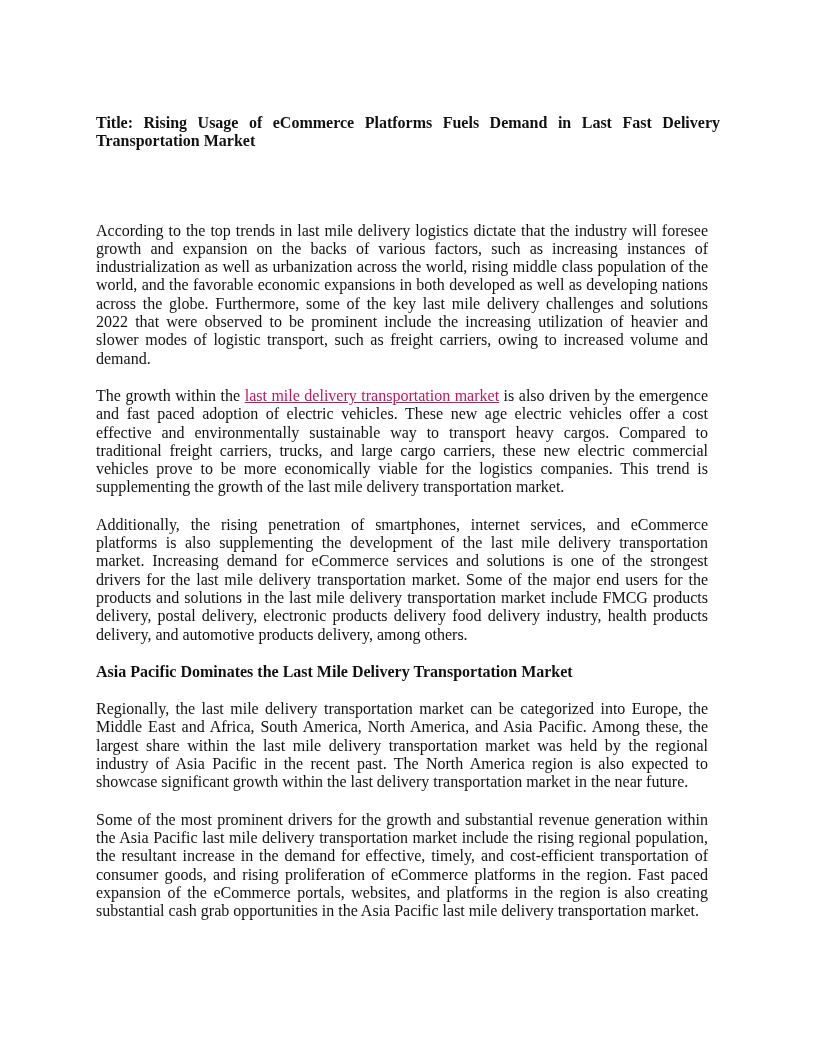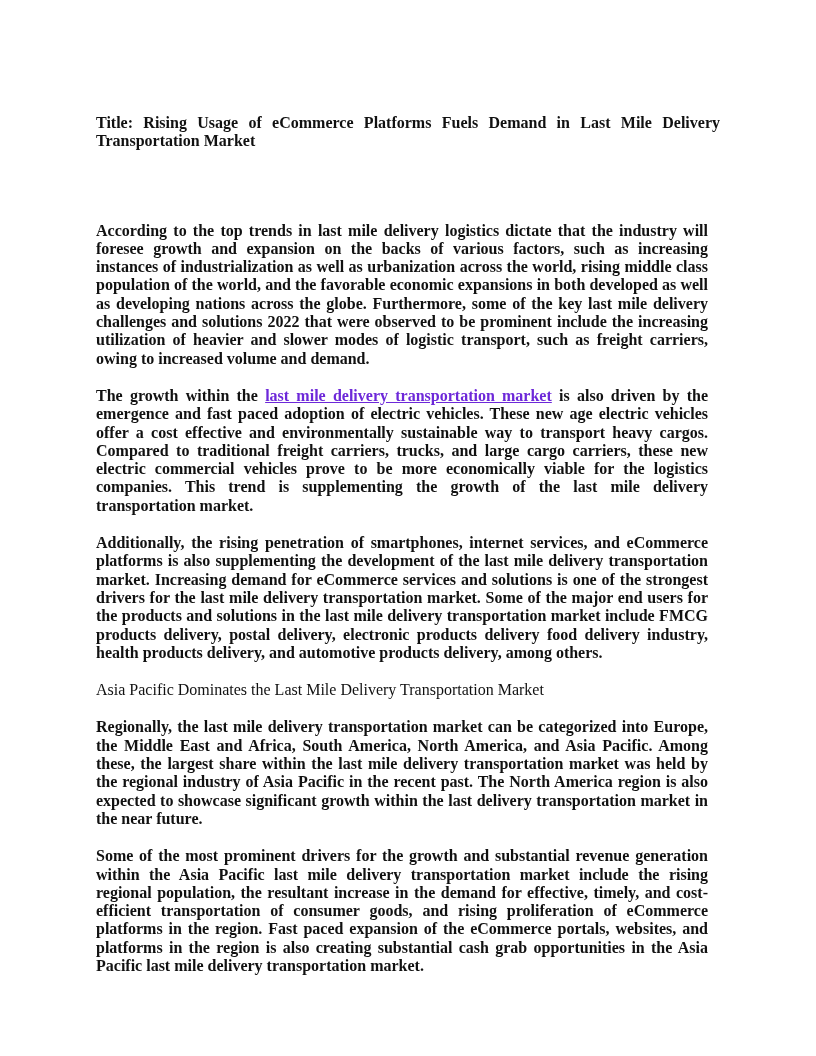--- a/index.html
+++ b/index.html
@@ -13,35 +13,35 @@
     font-size: 16px;
     line-height: 18.3px;
     color: #111111;
   }
   .title {
     font-weight: bold;
     text-align: justify;
     text-align-last: left;
     margin: 0 0 71px 0;
   }
-  p { margin: 0 12px 19px 0; text-align: justify; font-weight: bold; }
+  p { margin: 0 12px 19px 0; text-align: justify; }
   h2 {
     font-size: 16px;
-    font-weight: normal;
+    font-weight: bold;
     margin: 0 0 19px 0;
     line-height: 18.3px;
   }
   h2.justify { text-align: justify; }
-  a.link { color: #6d28d9; text-decoration: underline; }
+  a.link { color: #be185d; text-decoration: underline; }
 </style>
 </head>
 <body>
 
 <div class="page">
-  <div class="title">Title: Rising Usage of eCommerce Platforms Fuels Demand in Last Mile Delivery Transportation Market</div>
+  <div class="title">Title: Rising Usage of eCommerce Platforms Fuels Demand in Last Fast Delivery Transportation Market</div>
 
   <p>According to the top trends in last mile delivery logistics dictate that the industry will foresee growth and expansion on the backs of various factors, such as increasing instances of industrialization as well as urbanization across the world, rising middle class population of the world, and the favorable economic expansions in both developed as well as developing nations across the globe. Furthermore, some of the key last mile delivery challenges and solutions 2022 that were observed to be prominent include the increasing utilization of heavier and slower modes of logistic transport, such as freight carriers, owing to increased volume and demand.</p>
 
   <p><span>The growth within the </span><a class="link" href="#">last mile delivery transportation market</a><span> is also driven by the emergence and fast paced adoption of electric vehicles. These new age electric vehicles offer a cost effective and environmentally sustainable way to transport heavy cargos. Compared to traditional freight carriers, trucks, and large cargo carriers, these new electric commercial vehicles prove to be more economically viable for the logistics companies. This trend is supplementing the growth of the last mile delivery transportation market.</span></p>
 
   <p>Additionally, the rising penetration of smartphones, internet services, and eCommerce platforms is also supplementing the development of the last mile delivery transportation market. Increasing demand for eCommerce services and solutions is one of the strongest drivers for the last mile delivery transportation market. Some of the major end users for the products and solutions in the last mile delivery transportation market include FMCG products delivery, postal delivery, electronic products delivery food delivery industry, health products delivery, and automotive products delivery, among others.</p>
 
   <h2>Asia Pacific Dominates the Last Mile Delivery Transportation Market</h2>
 
   <p>Regionally, the last mile delivery transportation market can be categorized into Europe, the Middle East and Africa, South America, North America, and Asia Pacific. Among these, the largest share within the last mile delivery transportation market was held by the regional industry of Asia Pacific in the recent past. The North America region is also expected to showcase significant growth within the last delivery transportation market in the near future.</p>

